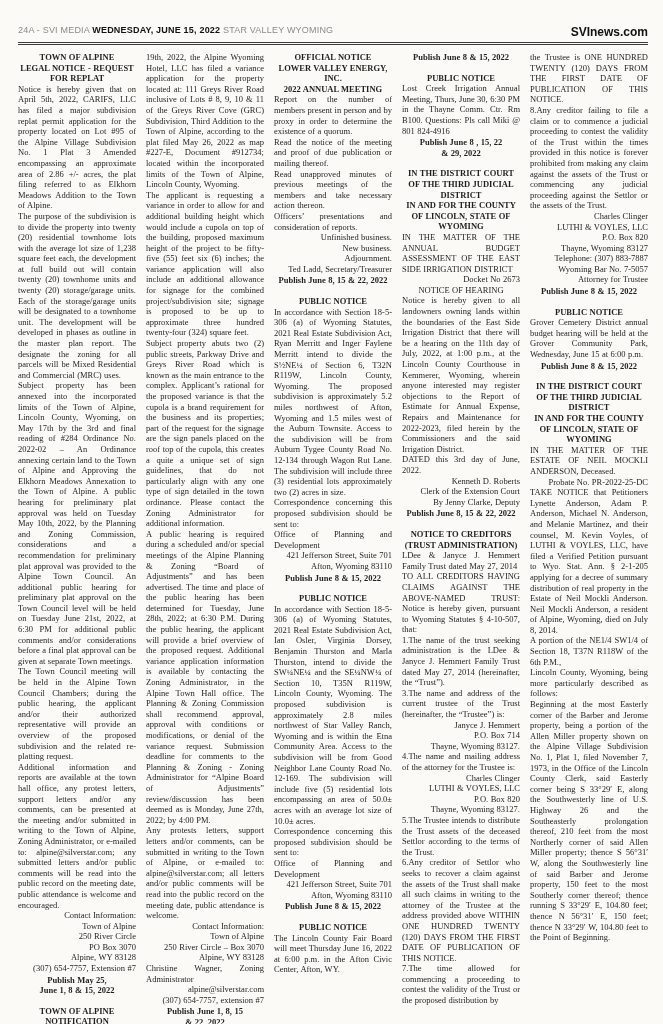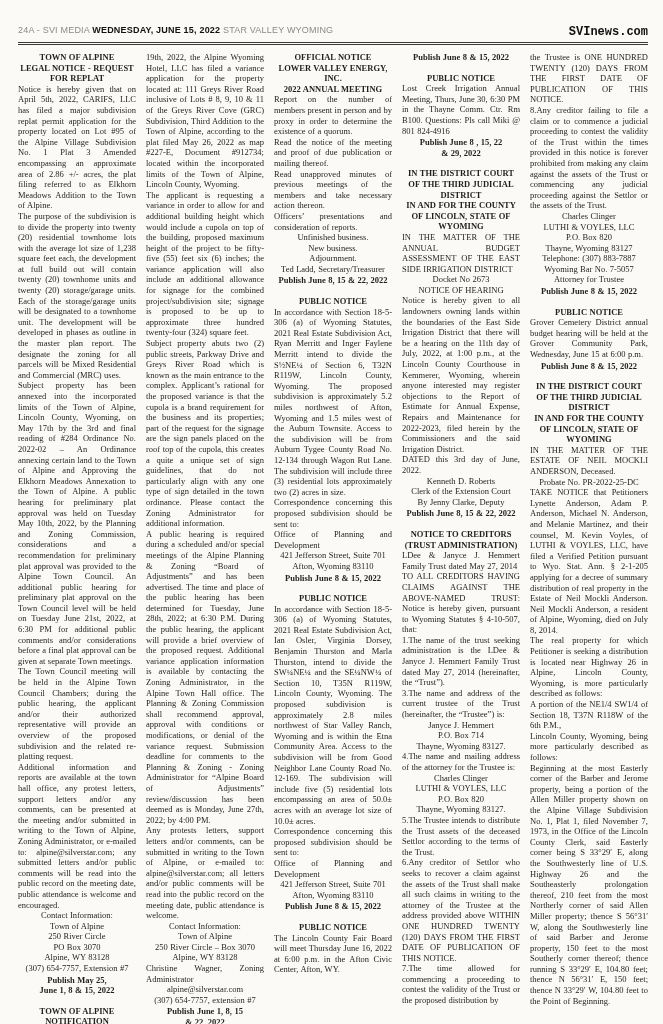--- a/index.html
+++ b/index.html
@@ -24,21 +24,21 @@
     padding-bottom: 3px;
   }
   .masthead-left {
     font-family: "Liberation Sans", sans-serif;
     font-size: 9px;
     letter-spacing: 0.2px;
     color: #8a8a8a;
   }
   .masthead-left b { color: #121212; font-weight: bold; }
   .masthead-right {
-    font-family: Liberation Mono, monospace;
+    font-family: Liberation Sans, sans-serif;
     font-weight: bold;
     font-size: 12px;
     color: #111;
   }
   .columns {
     display: flex;
     gap: 10px;
     margin-top: 7px;
     align-items: flex-start;
   }
@@ -50,21 +50,21 @@
   }
   .h {
     font-weight: bold;
     text-align: center;
     white-space: pre-line;
     margin-top: 10px;
   }
   .col .h:first-child, .col .pub:first-child { margin-top: 0; }
   .sh { text-align: center; }
   .p { text-align: justify; }
-  .line { text-align: center; }
+  .line { text-align: right; }
   .pub {
     font-weight: bold;
     text-align: center;
     white-space: pre-line;
     margin-top: 1px;
     margin-bottom: 2px;
   }
 </style>
 </head>
 <body>
@@ -198,19 +198,18 @@
         <div class="blk pub">Publish June 8 &amp; 15, 2022</div>
         <div class="blk h">IN THE DISTRICT COURT
 OF THE THIRD JUDICIAL
 DISTRICT
 IN AND FOR THE COUNTY
 OF LINCOLN, STATE OF
 WYOMING</div>
         <div class="blk p">IN THE MATTER OF THE ESTATE OF NEIL MOCKLI ANDERSON, Deceased.</div>
         <div class="blk line">Probate No. PR-2022-25-DC</div>
         <div class="blk p">TAKE NOTICE that Petitioners Lynette Anderson, Adam P. Anderson, Michael N. Anderson, and Melanie Martinez, and their counsel, M. Kevin Voyles, of LUTHI &amp; VOYLES, LLC, have filed a Verified Petition pursuant to Wyo. Stat. Ann. § 2-1-205 applying for a decree of summary distribution of real property in the Estate of Neil Mockli Anderson.  Neil Mockli Anderson, a resident of Alpine, Wyoming, died on July 8, 2014.</div>
-        <div class="blk p">The real property for which Petitioner is seeking a distribution is located near Highway 26 in Alpine, Lincoln County, Wyoming, is more particularly described as follows:</div>
         <div class="blk p">A portion of the NE1/4 SW1/4 of Section 18, T37N R118W of the 6th P.M.,</div>
         <div class="blk p">Lincoln County, Wyoming, being more particularly described as follows:</div>
         <div class="blk p">Beginning at the most Easterly corner of the Barber and Jerome property, being a portion of the Allen Miller property shown on the Alpine Village Subdivision No. 1, Plat 1, filed November 7, 1973, in the Office of the Lincoln County Clerk, said Easterly corner being S 33°29′ E, along the Southwesterly line of U.S. Highway 26 and the Southeasterly prolongation thereof, 210 feet from the most Northerly corner of said Allen Miller property; thence S 56°31′ W, along the Southwesterly line of said Barber and Jerome property, 150 feet to the most Southerly corner thereof; thence running S 33°29′ E, 104.80 feet; thence N 56°31′ E, 150 feet; thence N 33°29′ W, 104.80 feet to the Point of Beginning.</div>
       </div>
     </div>
 </div>
 
 </body></html>

